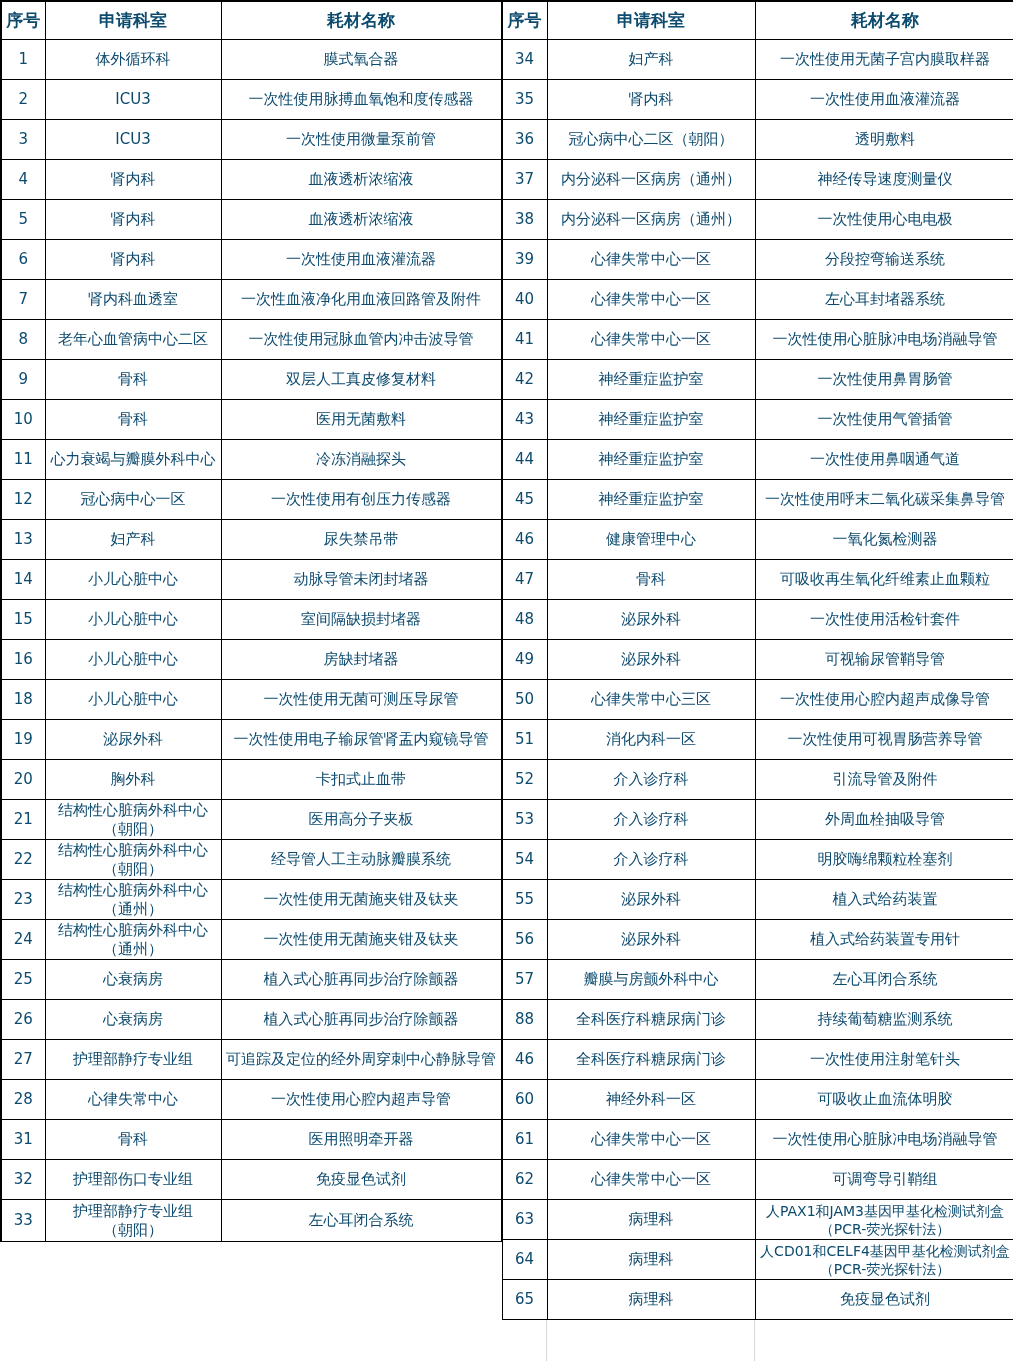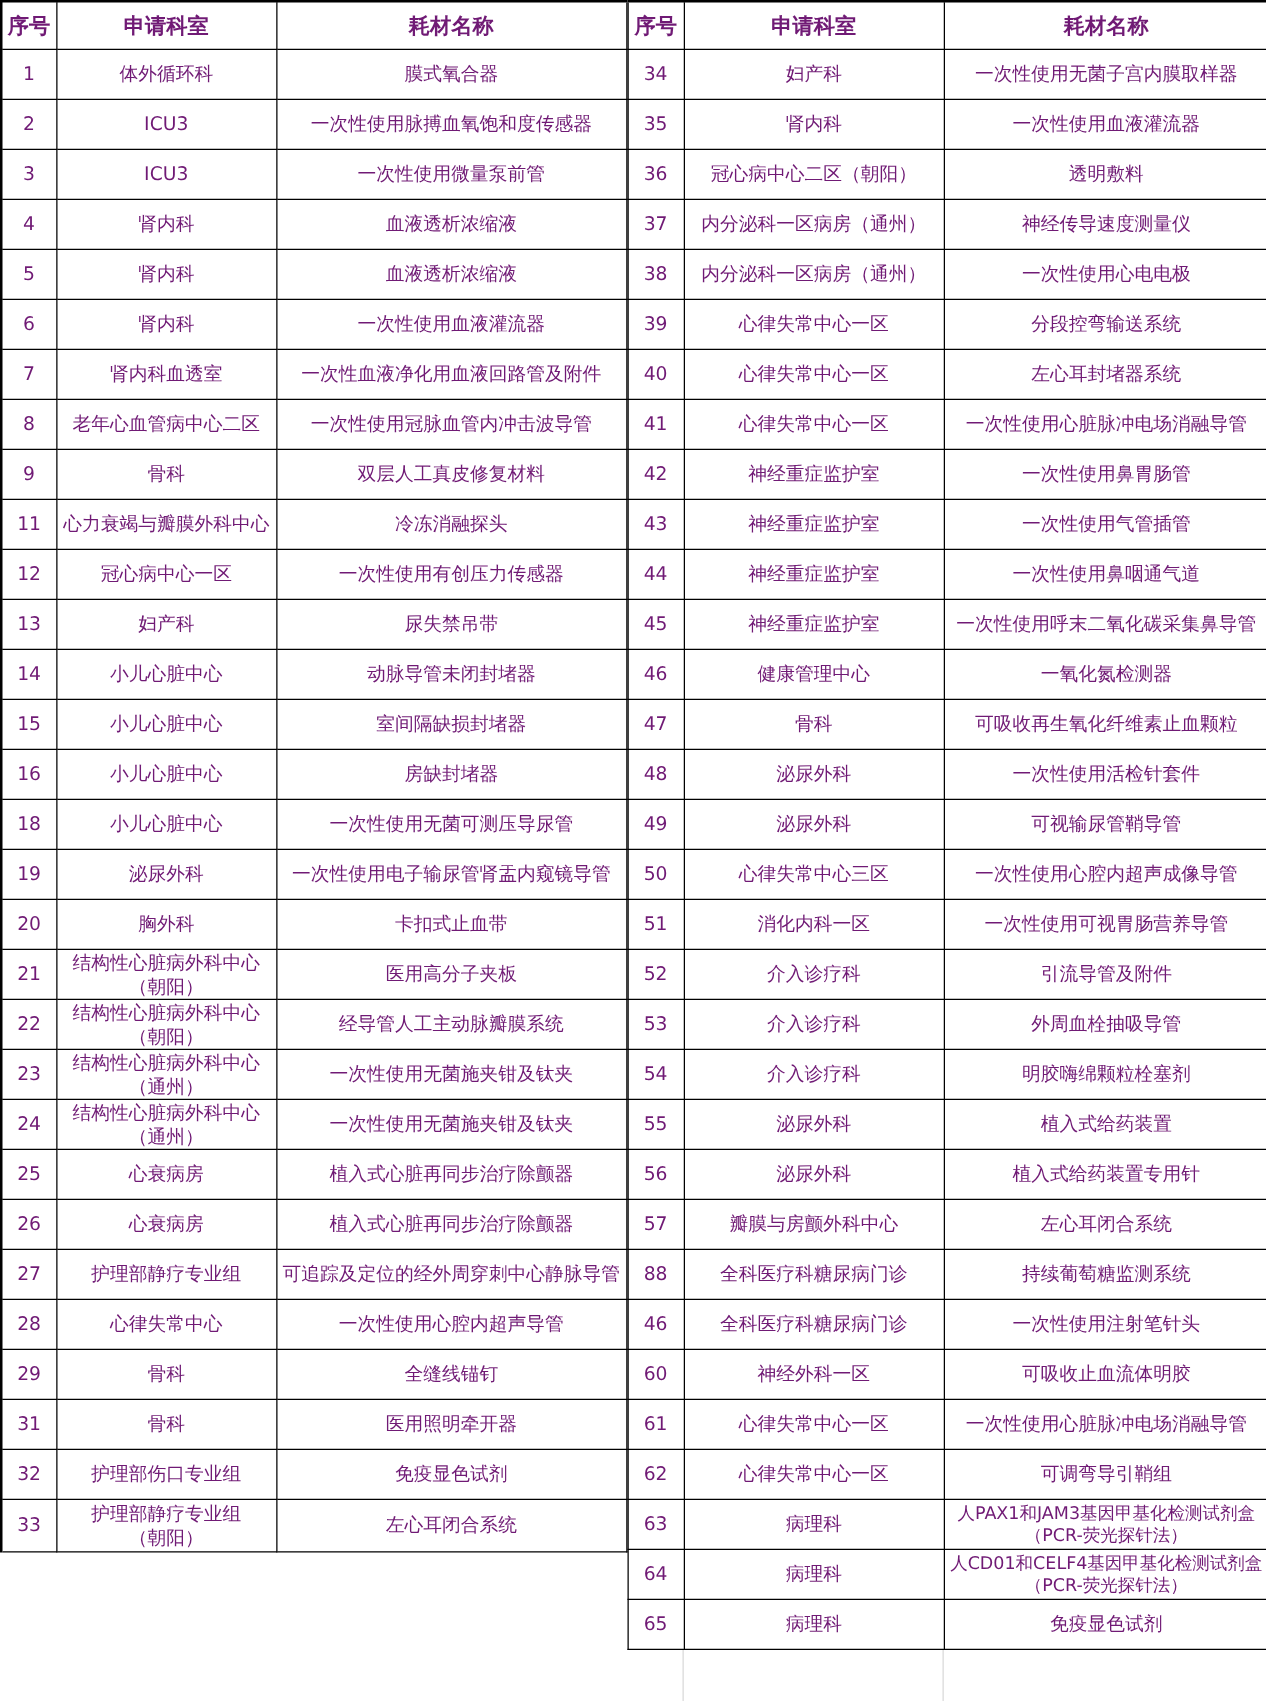--- a/index.html
+++ b/index.html
@@ -6,21 +6,21 @@
     margin: 0;
     padding: 0;
     background: #ffffff;
   }
   .sheet {
     position: relative;
     width: 1013px;
     height: 1361px;
     background: #ffffff;
     font-family: "DejaVu Sans", "Liberation Sans", sans-serif;
-    color: #701a75;
+    color: #0c4a6e;
     display: flex;
     align-items: flex-start;
     overflow: hidden;
     justify-content: space-between;
   }
   table.tbl {
     border-collapse: collapse;
     table-layout: fixed;
   }
   table.tbl th, table.tbl td {
@@ -135,20 +135,25 @@
           <td class="c-no">8</td>
           <td class="c-dept">老年心血管病中心二区</td>
           <td class="c-item">一次性使用冠脉血管内冲击波导管</td>
         </tr>
         <tr>
           <td class="c-no">9</td>
           <td class="c-dept">骨科</td>
           <td class="c-item">双层人工真皮修复材料</td>
         </tr>
         <tr>
+          <td class="c-no">10</td>
+          <td class="c-dept">骨科</td>
+          <td class="c-item">医用无菌敷料</td>
+        </tr>
+        <tr>
           <td class="c-no">11</td>
           <td class="c-dept">心力衰竭与瓣膜外科中心</td>
           <td class="c-item">冷冻消融探头</td>
         </tr>
         <tr>
           <td class="c-no">12</td>
           <td class="c-dept">冠心病中心一区</td>
           <td class="c-item">一次性使用有创压力传感器</td>
         </tr>
         <tr>
@@ -222,25 +227,20 @@
         </tr>
         <tr>
           <td class="c-no">27</td>
           <td class="c-dept">护理部静疗专业组</td>
           <td class="c-item">可追踪及定位的经外周穿刺中心静脉导管</td>
         </tr>
         <tr>
           <td class="c-no">28</td>
           <td class="c-dept">心律失常中心</td>
           <td class="c-item">一次性使用心腔内超声导管</td>
-        </tr>
-        <tr>
-          <td class="c-no">29</td>
-          <td class="c-dept">骨科</td>
-          <td class="c-item">全缝线锚钉</td>
         </tr>
         <tr>
           <td class="c-no">31</td>
           <td class="c-dept">骨科</td>
           <td class="c-item">医用照明牵开器</td>
         </tr>
         <tr>
           <td class="c-no">32</td>
           <td class="c-dept">护理部伤口专业组</td>
           <td class="c-item">免疫显色试剂</td>

